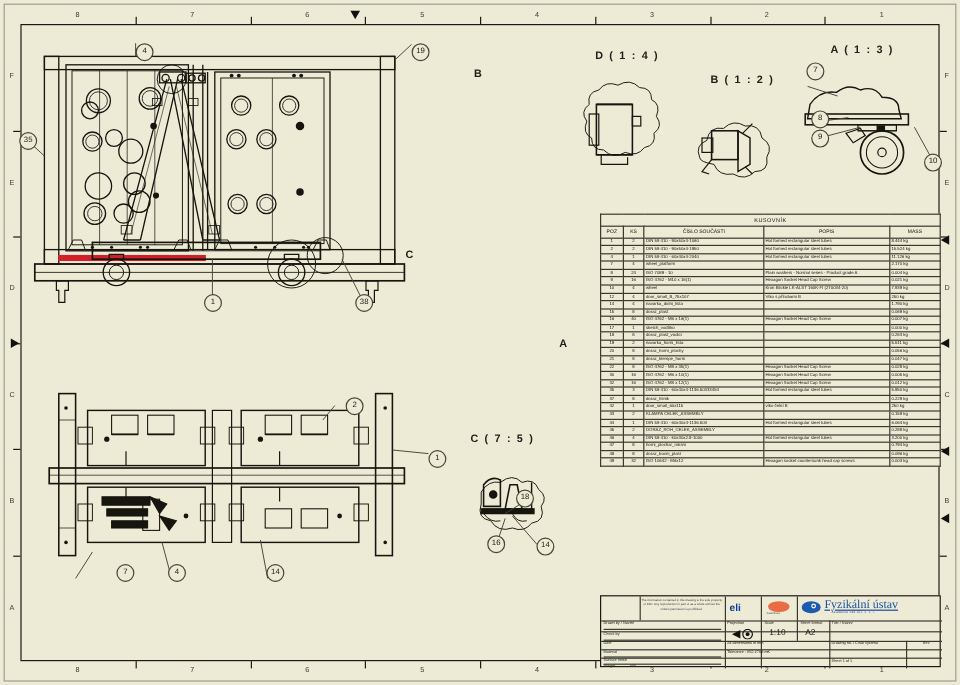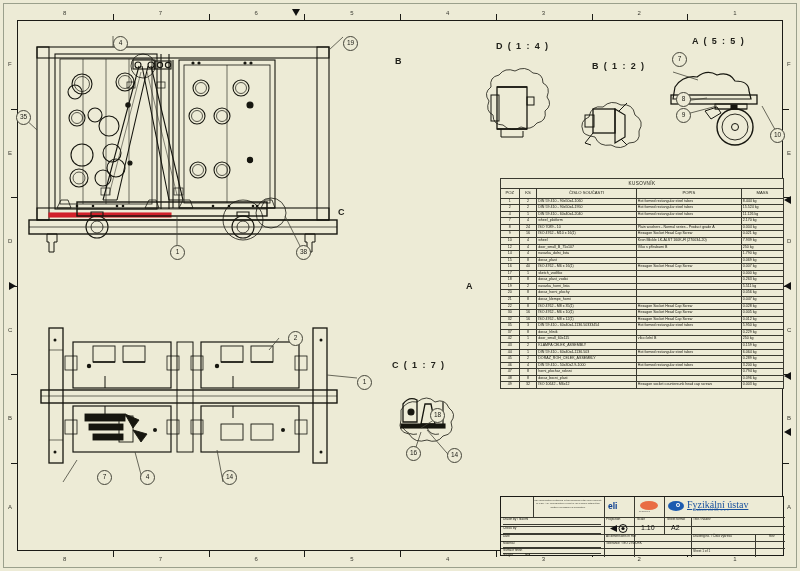--- a/index.html
+++ b/index.html
@@ -354,22 +354,22 @@
         <path d="M252 330 L262 318"></path>
         <path d="M60 440 L46 462"></path>
         <path d="M118 432 L126 462"></path>
         <path d="M200 430 L206 462"></path>
       </g>
     </g>
   </svg>
 
   <div class="vlabel" style="left:496px;top:41px;">D ( 1 : 4 )</div>
   <div class="vlabel" style="left:592px;top:61px;">B ( 1 : 2 )</div>
-  <div class="vlabel" style="left:692px;top:36px;">A ( 5 : 5 )</div>
-  <div class="vlabel" style="left:392px;top:360px;">C ( 1 : 7 )</div>
+  <div class="vlabel" style="left:692px;top:36px;">A ( 1 : 3 )</div>
+  <div class="vlabel" style="left:392px;top:360px;">C ( 7 : 5 )</div>
 
   <div class="sec-lbl" style="left:395px;top:56px;">B</div>
   <div class="sec-lbl" style="left:466px;top:281px;">A</div>
   <div class="sec-lbl" style="left:338px;top:207px;">C</div>
 
   <div id="balloons">
       <div class="balloon" style="left: 113px; top: 36px;">4</div>
       <div class="balloon" style="left: 343px; top: 36px;">19</div>
       <div class="balloon" style="left: 16px; top: 110px;">35</div>
       <div class="balloon" style="left: 296px; top: 245px;">38</div>

